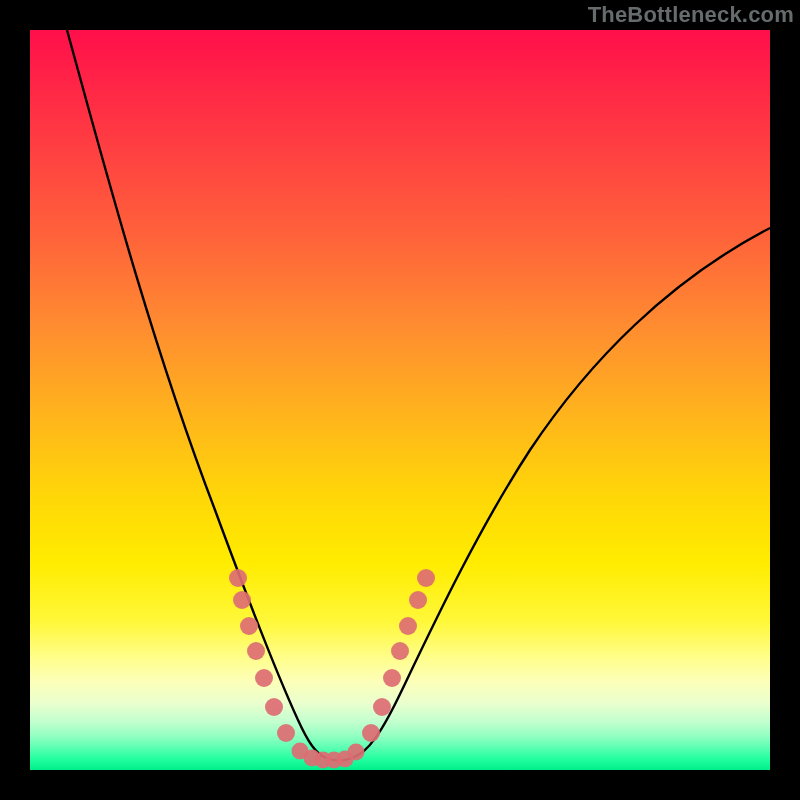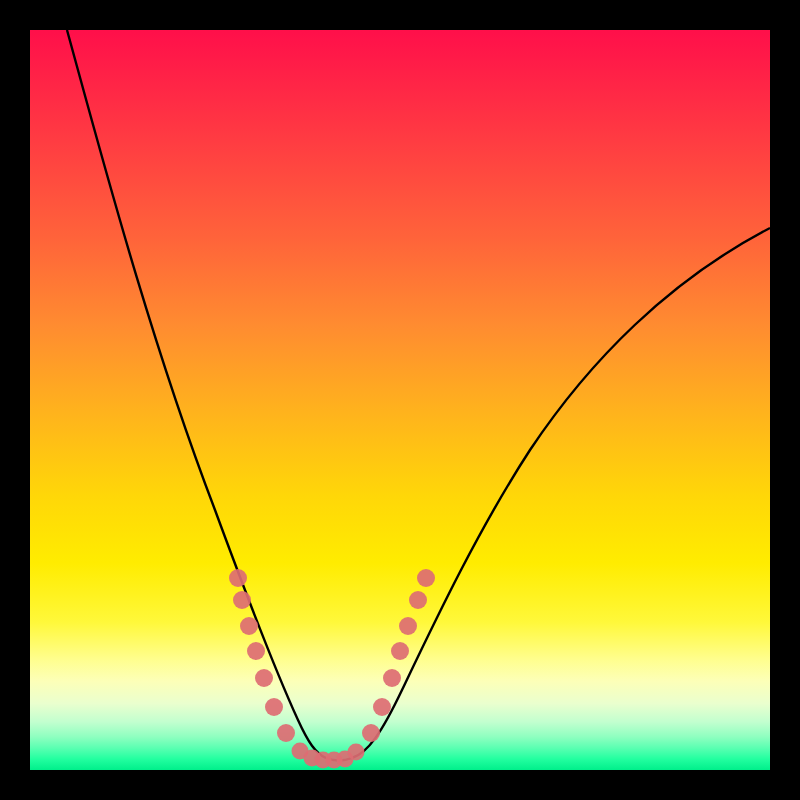--- a/index.html
+++ b/index.html
@@ -60,20 +60,21 @@
     top: 0;
     width: 740px;
     height: 740px;
     overflow: visible;
   }
 </style>
 </head>
 <body>
 
 <div class="frame">
+  <div class="watermark">TheBottleneck.com</div>
 
   <div class="plot-area">
     <svg class="curve" viewBox="0 0 740 740" preserveAspectRatio="none">
       <path fill="none" stroke="#000" stroke-width="2.4" d="M 37,0
                C 70,120 120,310 185,480
                C 220,575 245,640 268,690
                C 278,712 286,724 296,728
                C 304,731 314,731 322,728
                C 338,723 352,702 372,660
                C 405,591 448,500 500,420

